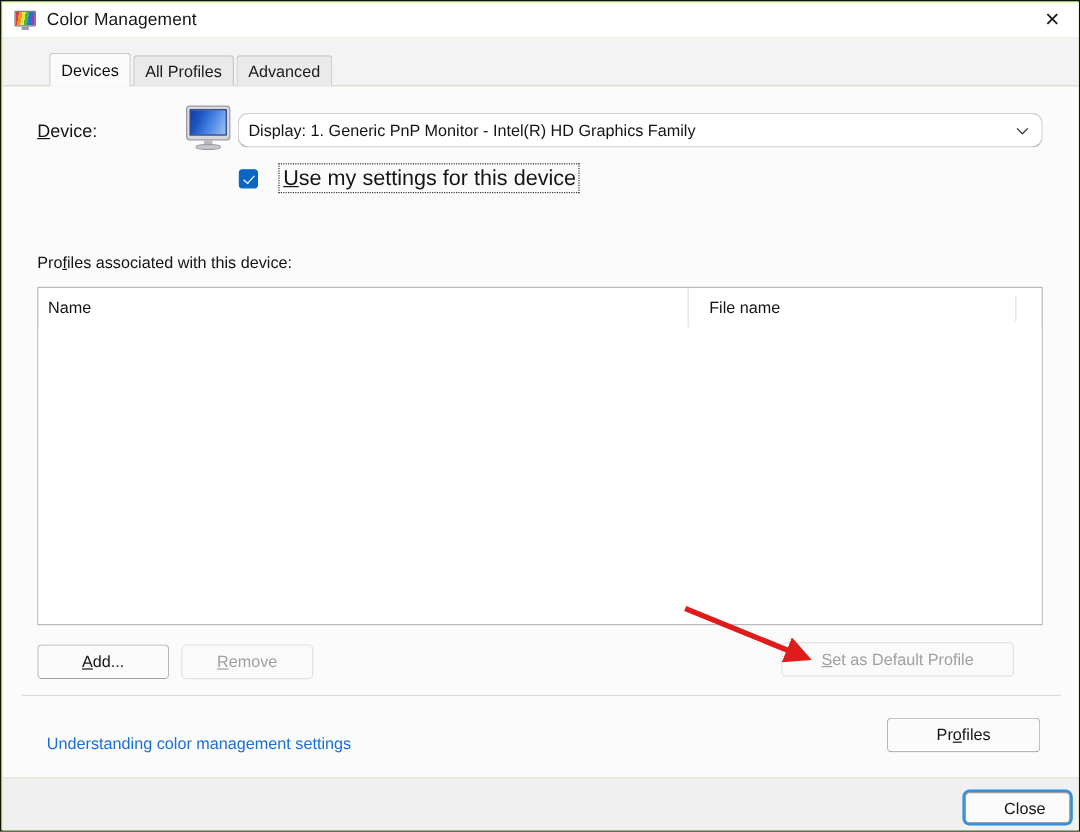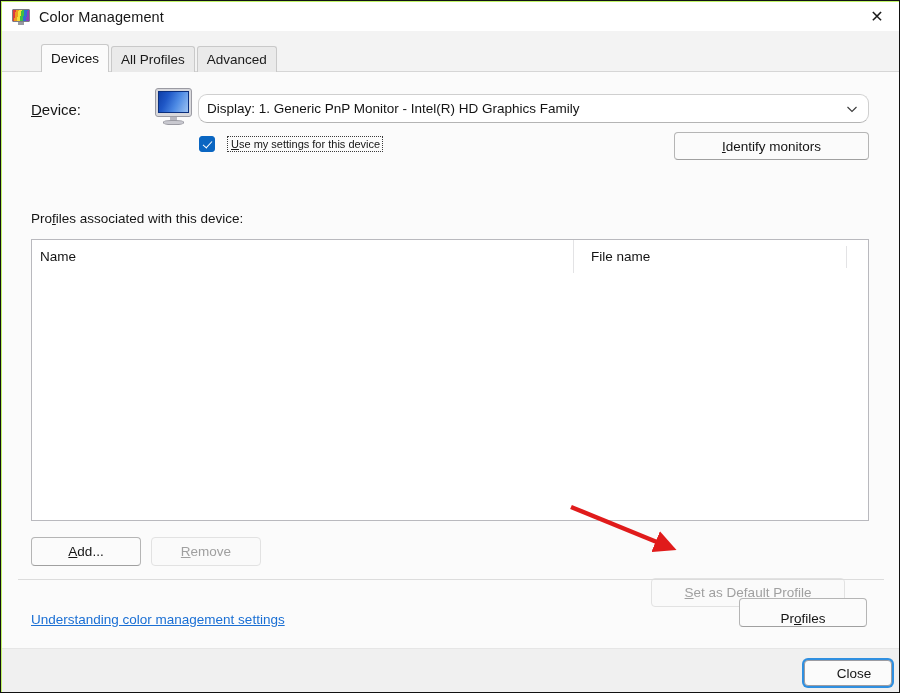--- a/index.html
+++ b/index.html
@@ -212,23 +212,23 @@
   .chk-box::after {
     content: "";
     position: absolute;
     left: 5px; top: 2px;
     width: 4px; height: 8px;
     border: solid #fff;
     border-width: 0 1.7px 1.7px 0;
     transform: rotate(42deg);
   }
   .chk-label {
-    margin-left: 12px;
+    margin-left: 17px;
     padding: 1px 2px 1px 3px;
-    font-size: 11px;
+    font-size: 18px;
     color: #151515;
     border: 1px dotted #3b3b3b;
     white-space: nowrap;
   }
 
   
   .btn {
     position: absolute;
     display: flex;
     align-items: center;
@@ -300,42 +300,41 @@
   .list-body {
     position: absolute;
     left: 0; top: 33px;
     width: 836px; height: 247px;
     background: #ffffff;
   }
 
   
   #add-button { left: 30px; top: 536px; width: 110px; height: 29px; }
   #remove-button { left: 150px; top: 536px; width: 110px; height: 29px; }
-  #set-default-button { left: 650px; top: 534px; width: 194px; height: 29px; margin-top: 43px; }
+  #set-default-button { left: 650px; top: 534px; width: 194px; height: 29px; }
 
   
   .hsep {
     position: absolute;
     left: 17px; top: 578px;
     width: 866px; height: 1px;
     background: #dcdcdc;
   }
 
   
   .link {
     position: absolute;
-    left: 30px; top: 611px;
+    left: 38px; top: 611px;
     font-size: 13.5px;
     color: #1a6fd4;
-    text-decoration: underline;
     cursor: pointer;
     white-space: nowrap;
   }
 
-  #profiles-button { left: 738px; top: 597px; width: 128px; height: 29px; align-items: flex-end; }
+  #profiles-button { left: 738px; top: 597px; width: 128px; height: 29px; }
 
   
   .footer {
     position: absolute;
     left: 1px; top: 647px;
     width: 898px; height: 45px;
     background: #f0f0f0;
     border-top: 1px solid #e6e6e6;
   }
   #close-button {
@@ -396,23 +395,20 @@
     <svg class="chev" viewBox="0 0 12 12">
       <path d="M1.5 4 L6 8.5 L10.5 4" fill="none" stroke="#3a3a3a" stroke-width="1.1"></path>
     </svg>
   </div>
 
   <div class="chk-wrap">
     <div class="chk-box"></div>
     <div class="chk-label"><u class="ak">U</u>se my settings for this device</div>
   </div>
 
-  <div class="btn strong" id="identify-monitors-button">
-    <span><u class="ak">I</u>dentify monitors</span>
-  </div>
 
   <div class="profiles-label">Pro<u class="ak">f</u>iles associated with this device:</div>
 
   <div class="listbox">
     <div class="list-header">
       <div class="col-name">Name</div>
       <div class="col-file">File name</div>
       <div class="col-divider" style="left:814px;"></div>
     </div>
     <div class="list-body"></div>

